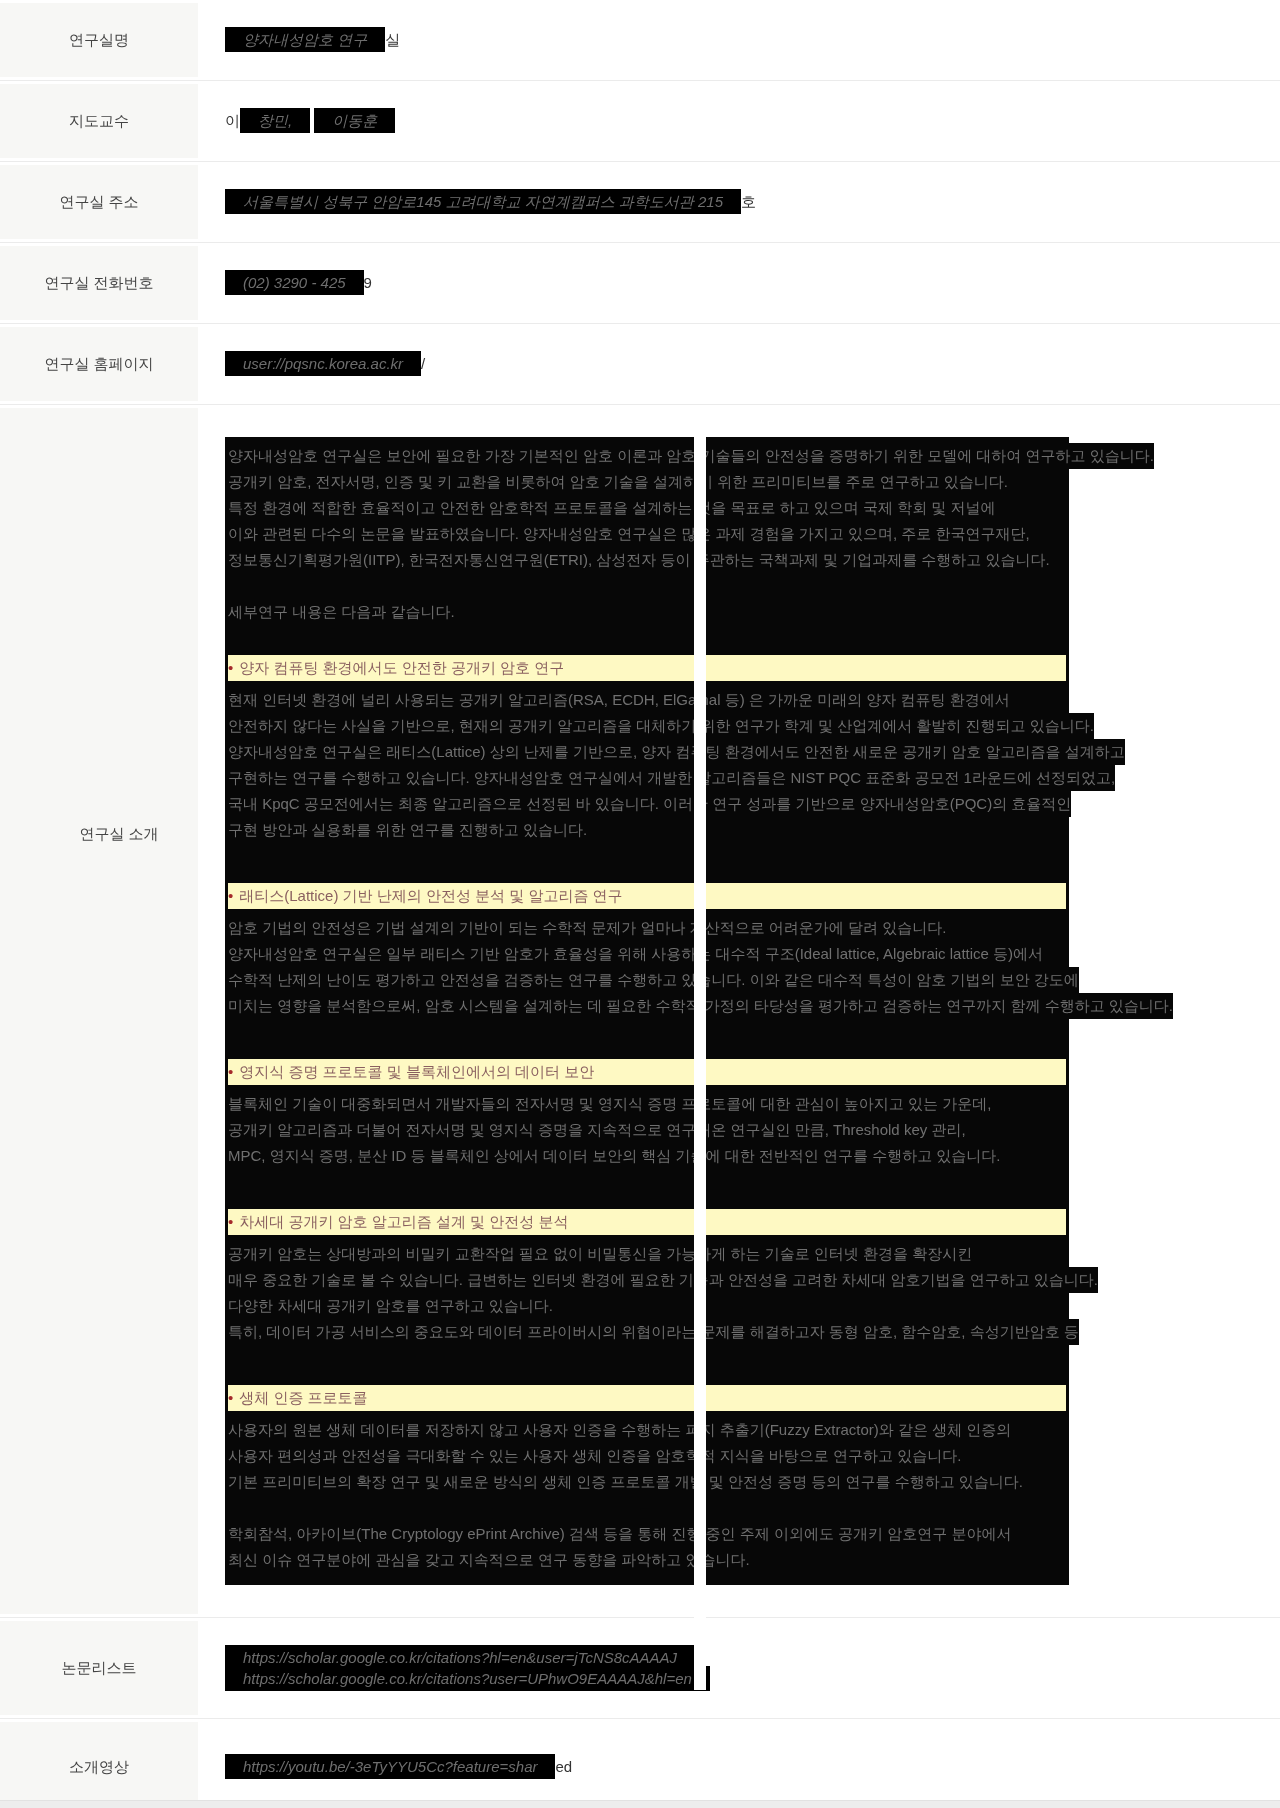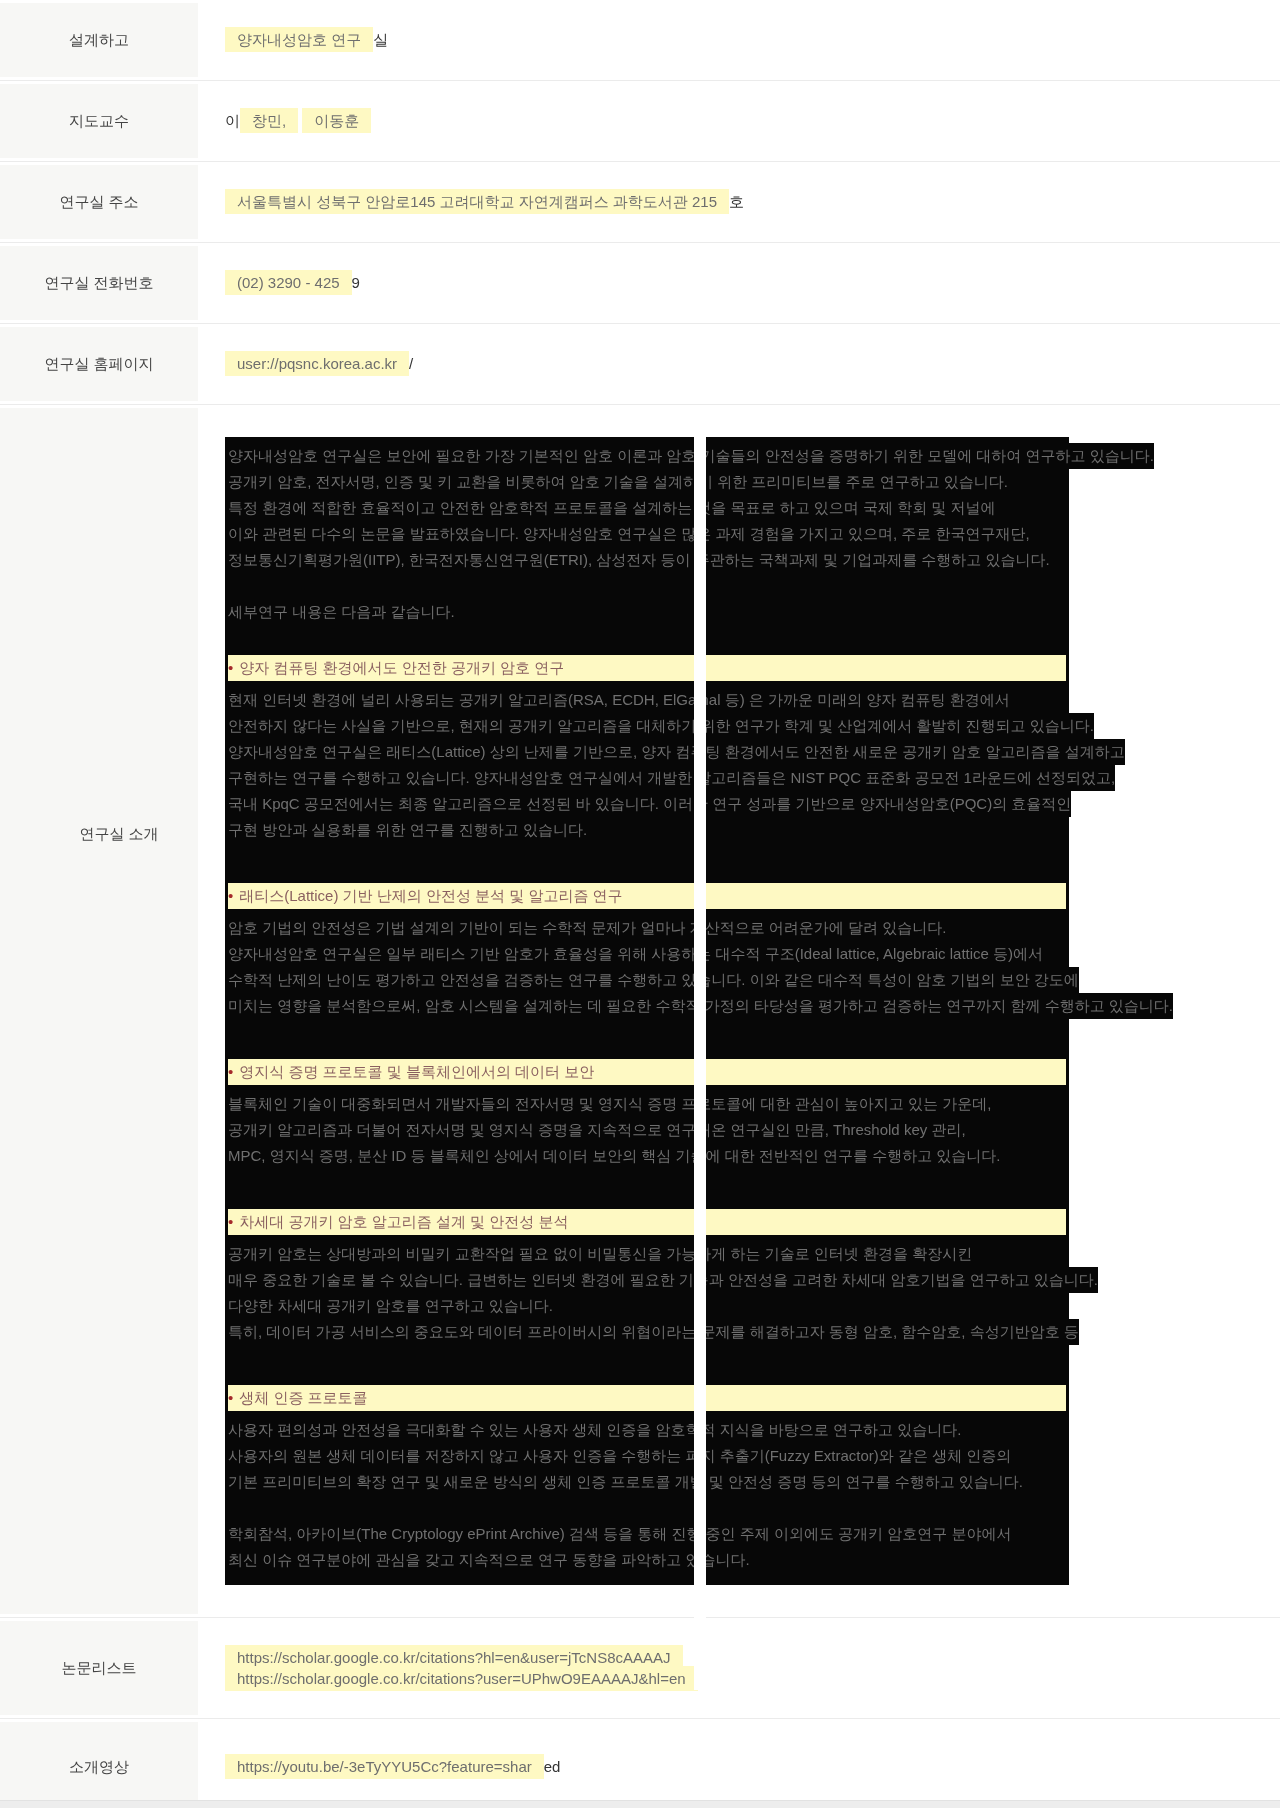--- a/index.html
+++ b/index.html
@@ -28,21 +28,21 @@
     flex:1;display:flex;align-items:center;
     padding-left:27px;font-size:15px;line-height:20px;
   }
   .r-simple{height:80px;}
   .r-intro{height:1212px;}
   .r-papers{height:100px;}
   .r-video{height:96px;}
   .r-intro .lab{align-items:flex-start;justify-content:center;}
   .r-intro .lab-text{margin-top:420px;margin-left:40px;}
   .r-intro .val{display:block;align-items:initial;padding-top:32px;}
-  .hl{background:#fef9c3;color:#6e6e6e;padding:4px 12px;}
+  .hl{background:#000000;color:#6e6e6e;padding:4px 18px;font-style:italic;}
   .plain{color:#333;padding:4px 0;}
   .intro-block{
     position:relative;
     width:841px;
     background:#070707;
     padding:6px 0 12px 3px;
     font-size:15px;
   }
   .il{
     display:block;width:max-content;min-width:838px;
@@ -68,21 +68,21 @@
     position:absolute;left:0;right:0;bottom:0;height:7px;
     background:#ededed;border-top:1px solid #e2e2e2;z-index:3;
   }
 </style>
 </head>
 <body>
 
 <div class="page" id="page-root">
     <div class="row r-simple">
       <div class="lab">
-        <span class="lab-text">설계하고</span>
+        <span class="lab-text">연구실명</span>
       </div>
       <div class="val">
         <span><span class="hl">양자내성암호 연구</span><span class="plain">실</span></span>
       </div>
     </div>
     <div class="row r-simple">
       <div class="lab">
         <span class="lab-text">지도교수</span>
       </div>
       <div class="val">
@@ -153,22 +153,22 @@
           </div>
           <div class="ib-h"><span class="bullet">•</span><span>차세대 공개키 암호 알고리즘 설계 및 안전성 분석</span></div>
           <div class="ib-p">
             <div class="il">공개키 암호는 상대방과의 비밀키 교환작업 필요 없이 비밀통신을 가능하게 하는 기술로 인터넷 환경을 확장시킨</div>
             <div class="il">매우 중요한 기술로 볼 수 있습니다. 급변하는 인터넷 환경에 필요한 기능과 안전성을 고려한 차세대 암호기법을 연구하고 있습니다.</div>
             <div class="il">다양한 차세대 공개키 암호를 연구하고 있습니다.</div>
             <div class="il">특히, 데이터 가공 서비스의 중요도와 데이터 프라이버시의 위협이라는 문제를 해결하고자 동형 암호, 함수암호, 속성기반암호 등</div>
           </div>
           <div class="ib-h"><span class="bullet">•</span><span>생체 인증 프로토콜</span></div>
           <div class="ib-p">
+            <div class="il">사용자의 원본 생체 데이터를 저장하지 않고 사용자 인증을 수행하는 퍼지 추출기(Fuzzy Extractor)와 같은 생체 인증의</div>
             <div class="il">사용자 편의성과 안전성을 극대화할 수 있는 사용자 생체 인증을 암호학적 지식을 바탕으로 연구하고 있습니다.</div>
-            <div class="il">사용자의 원본 생체 데이터를 저장하지 않고 사용자 인증을 수행하는 퍼지 추출기(Fuzzy Extractor)와 같은 생체 인증의</div>
             <div class="il">기본 프리미티브의 확장 연구 및 새로운 방식의 생체 인증 프로토콜 개발 및 안전성 증명 등의 연구를 수행하고 있습니다.</div>
           </div>
           <div class="ib-p">
             <div class="il">학회참석, 아카이브(The Cryptology ePrint Archive) 검색 등을 통해 진행 중인 주제 이외에도 공개키 암호연구 분야에서</div>
             <div class="il">최신 이슈 연구분야에 관심을 갖고 지속적으로 연구 동향을 파악하고 있습니다.</div>
           </div>
         </div>
       </div>
     </div>
     <div class="row r-papers">

